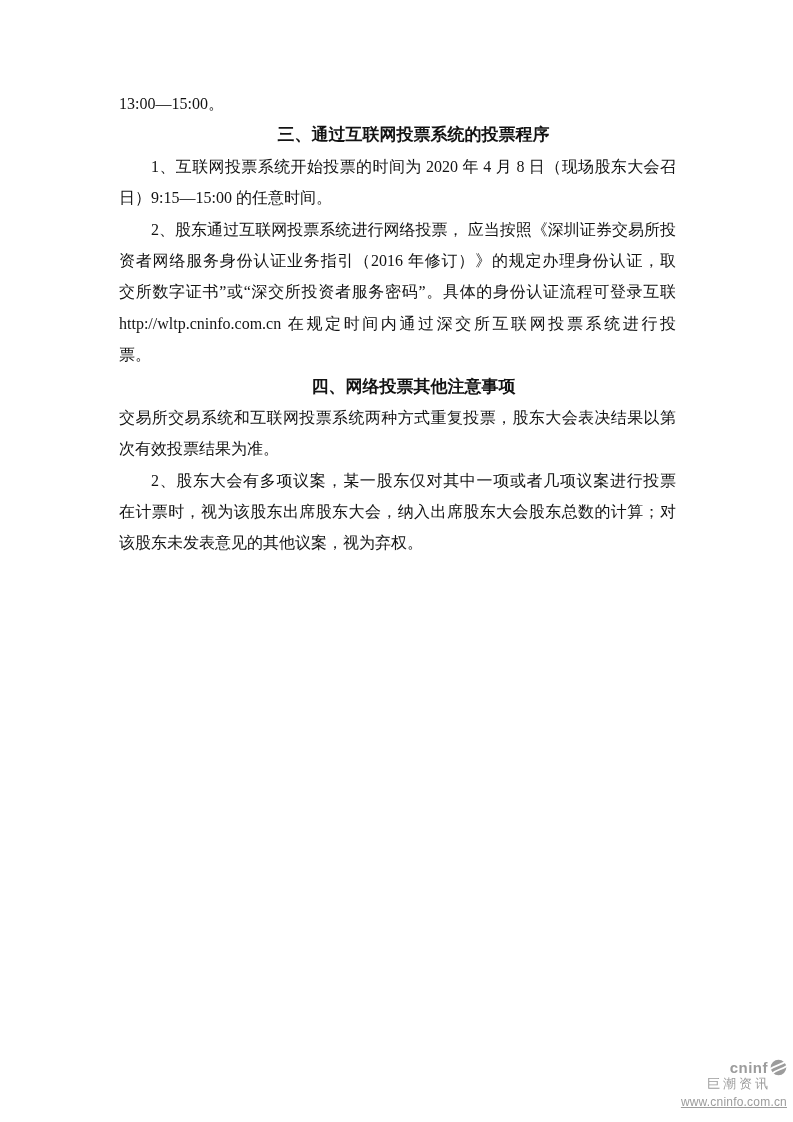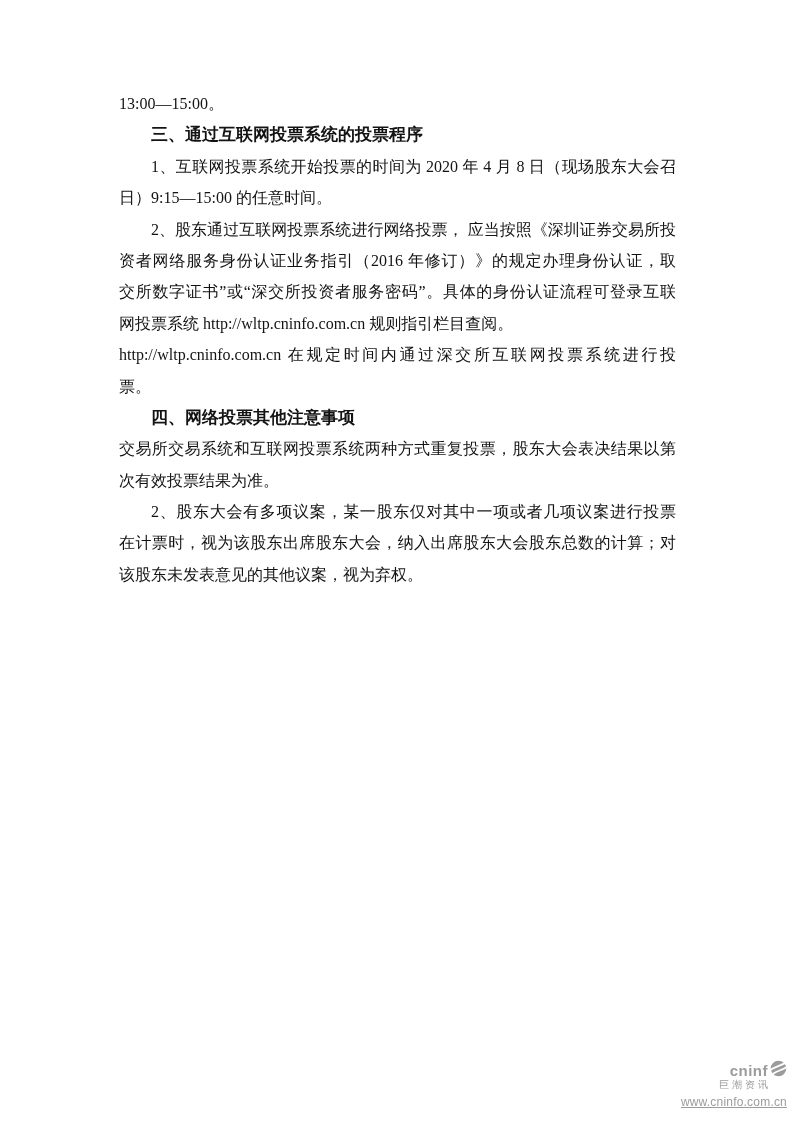--- a/index.html
+++ b/index.html
@@ -35,51 +35,52 @@
   }
   .fill {
     text-align: justify;
     text-align-last: justify;
     text-justify: inter-character;
   }
   .heading {
     font-family: "Liberation Sans", "DejaVu Sans", sans-serif;
     font-weight: 700;
     font-size: 17px;
+    text-align: center;
   }
   .cninfo-logo {
     position: absolute;
     right: 6px;
     bottom: 13px;
     width: 160px;
     text-align: right;
     color: #9c9c9c;
     font-family: "Liberation Sans", "DejaVu Sans", sans-serif;
     line-height: 1.05;
     user-select: none;
   }
   .cninfo-brand-row {
     display: flex;
-    align-items: flex-start;
+    align-items: flex-end;
     justify-content: flex-end;
     gap: 2px;
   }
   .cninfo-brand {
     font-weight: 700;
     font-size: 15px;
     letter-spacing: 0.5px;
   }
   .cninfo-swirl {
     display: inline-block;
     width: 17px;
     height: 17px;
     margin-top: -3px;
   }
   .cninfo-cn {
-    font-size: 10px;
+    font-size: 13px;
     letter-spacing: 3px;
     margin-top: 1px;
     margin-right: 16px;
   }
   .cninfo-url {
     font-size: 12px;
     margin-top: 6px;
     letter-spacing: 0.2px;
     text-decoration: underline;
   }
@@ -89,21 +90,20 @@
 
 <div class="page">
   <div class="content">
     <div class="line">13:00—15:00。</div>
     <div class="line indent heading">三、通过互联网投票系统的投票程序</div>
     <div class="line indent fill">1、互联网投票系统开始投票的时间为 2020 年 4 月 8 日（现场股东大会召开</div>
     <div class="line">日）9:15—15:00 的任意时间。</div>
     <div class="line indent fill">2、股东通过互联网投票系统进行网络投票， 应当按照《深圳证券交易所投</div>
     <div class="line fill">资者网络服务身份认证业务指引（2016 年修订）》的规定办理身份认证，取得“深</div>
     <div class="line fill">交所数字证书”或“深交所投资者服务密码”。具体的身份认证流程可登录互联</div>
-    <div class="line">网投票系统 http://wltp.cninfo.com.cn 规则指引栏目查阅。</div>
     <div class="line fill">http://wltp.cninfo.com.cn 在规定时间内通过深交所互联网投票系统进行投</div>
     <div class="line">票。</div>
     <div class="line indent heading">四、网络投票其他注意事项</div>
     <div class="line fill">交易所交易系统和互联网投票系统两种方式重复投票，股东大会表决结果以第一</div>
     <div class="line">次有效投票结果为准。</div>
     <div class="line indent fill">2、股东大会有多项议案，某一股东仅对其中一项或者几项议案进行投票的，</div>
     <div class="line fill">在计票时，视为该股东出席股东大会，纳入出席股东大会股东总数的计算；对于</div>
     <div class="line">该股东未发表意见的其他议案，视为弃权。</div>
   </div>
 

